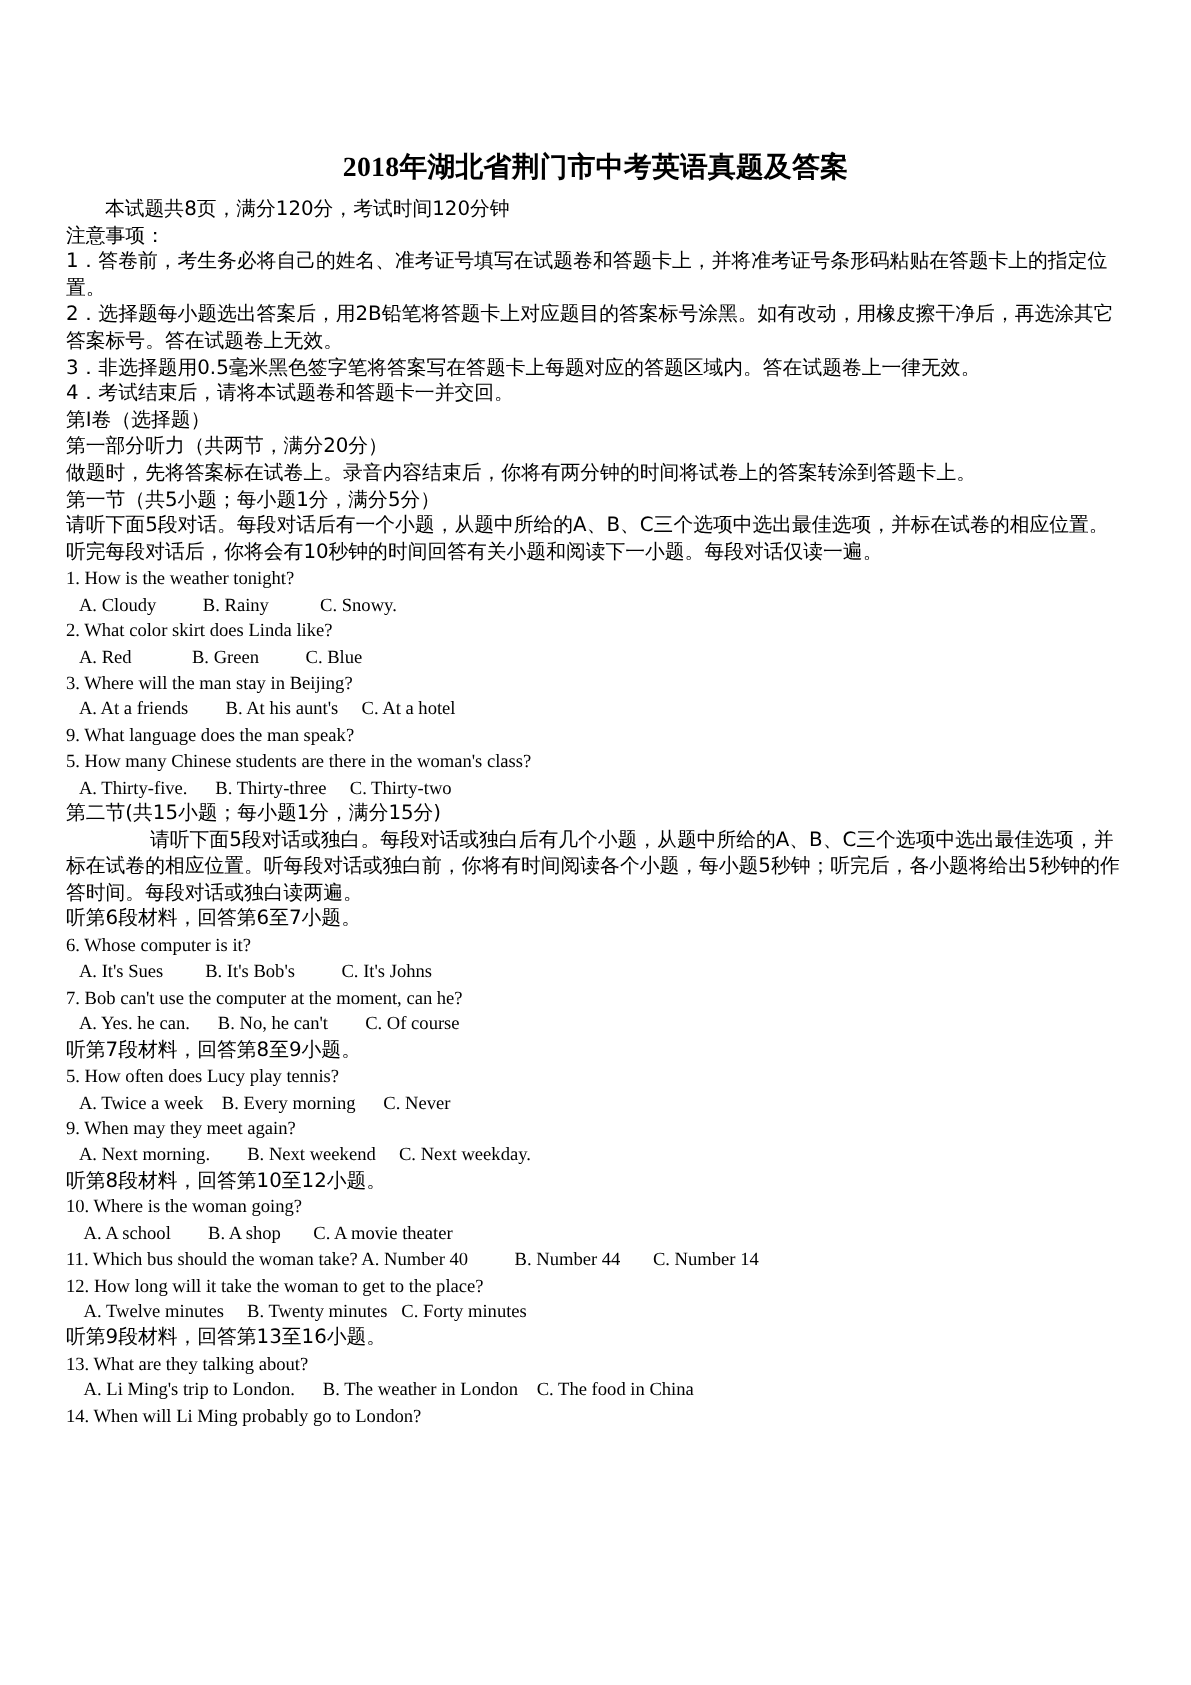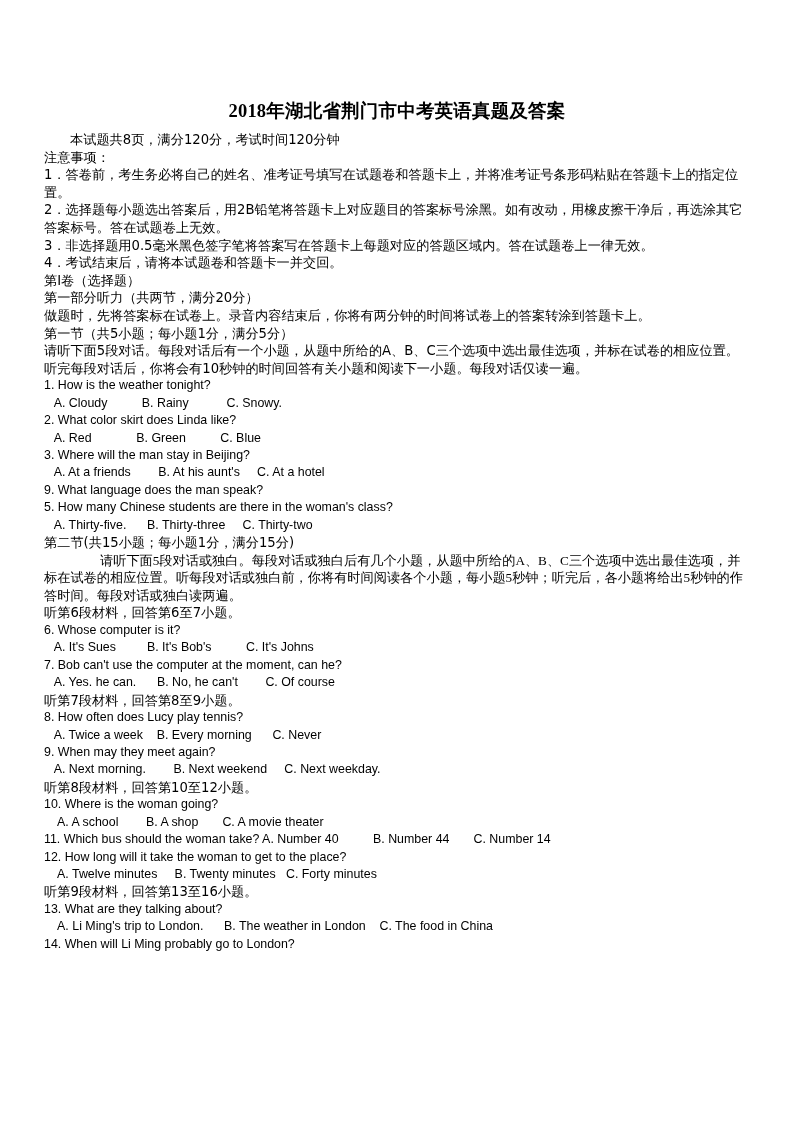--- a/index.html
+++ b/index.html
@@ -31,27 +31,26 @@
   .cn {
     font-family: "DejaVu Sans", sans-serif;
     font-size: 13.2px;
     line-height: 17.6px;
   }
   .indent2 {
     text-indent: 26px;
   }
   .indent4 {
     text-indent: 56px;
-    font-family: Liberation Serif, serif;
   }
   .center {
     text-align: left;
   }
   .q {
-    font-family: Liberation Sans, sans-serif;
+    font-family: Liberation Serif, serif;
     font-size: 12.4px;
     line-height: 17.4px;
     white-space: pre;
   }
   .block-tight > div { margin: 0; }
 </style>
 </head>
 <body>
 
 <div class="page">
@@ -89,21 +88,21 @@
   <div>
     <div class="cn">听第6段材料，回答第6至7小题。</div>
     <div class="q">6. Whose computer is it?</div>
     <div class="q">   A. It's Sues         B. It's Bob's          C. It's Johns</div>
     <div class="q">7. Bob can't use the computer at the moment, can he?</div>
     <div class="q">   A. Yes. he can.      B. No, he can't        C. Of course</div>
   </div>
 
   <div>
     <div class="cn">听第7段材料，回答第8至9小题。</div>
-    <div class="q">8. How often does Lucy play tennis?</div>
+    <div class="q">5. How often does Lucy play tennis?</div>
     <div class="q">   A. Twice a week    B. Every morning      C. Never</div>
     <div class="q">9. When may they meet again?</div>
     <div class="q">   A. Next morning.        B. Next weekend     C. Next weekday.</div>
   </div>
 
   <div>
     <div class="cn">听第8段材料，回答第10至12小题。</div>
     <div class="q">10. Where is the woman going?</div>
     <div class="q">    A. A school        B. A shop       C. A movie theater</div>
     <div class="q">11. Which bus should the woman take? A. Number 40          B. Number 44       C. Number 14</div>

